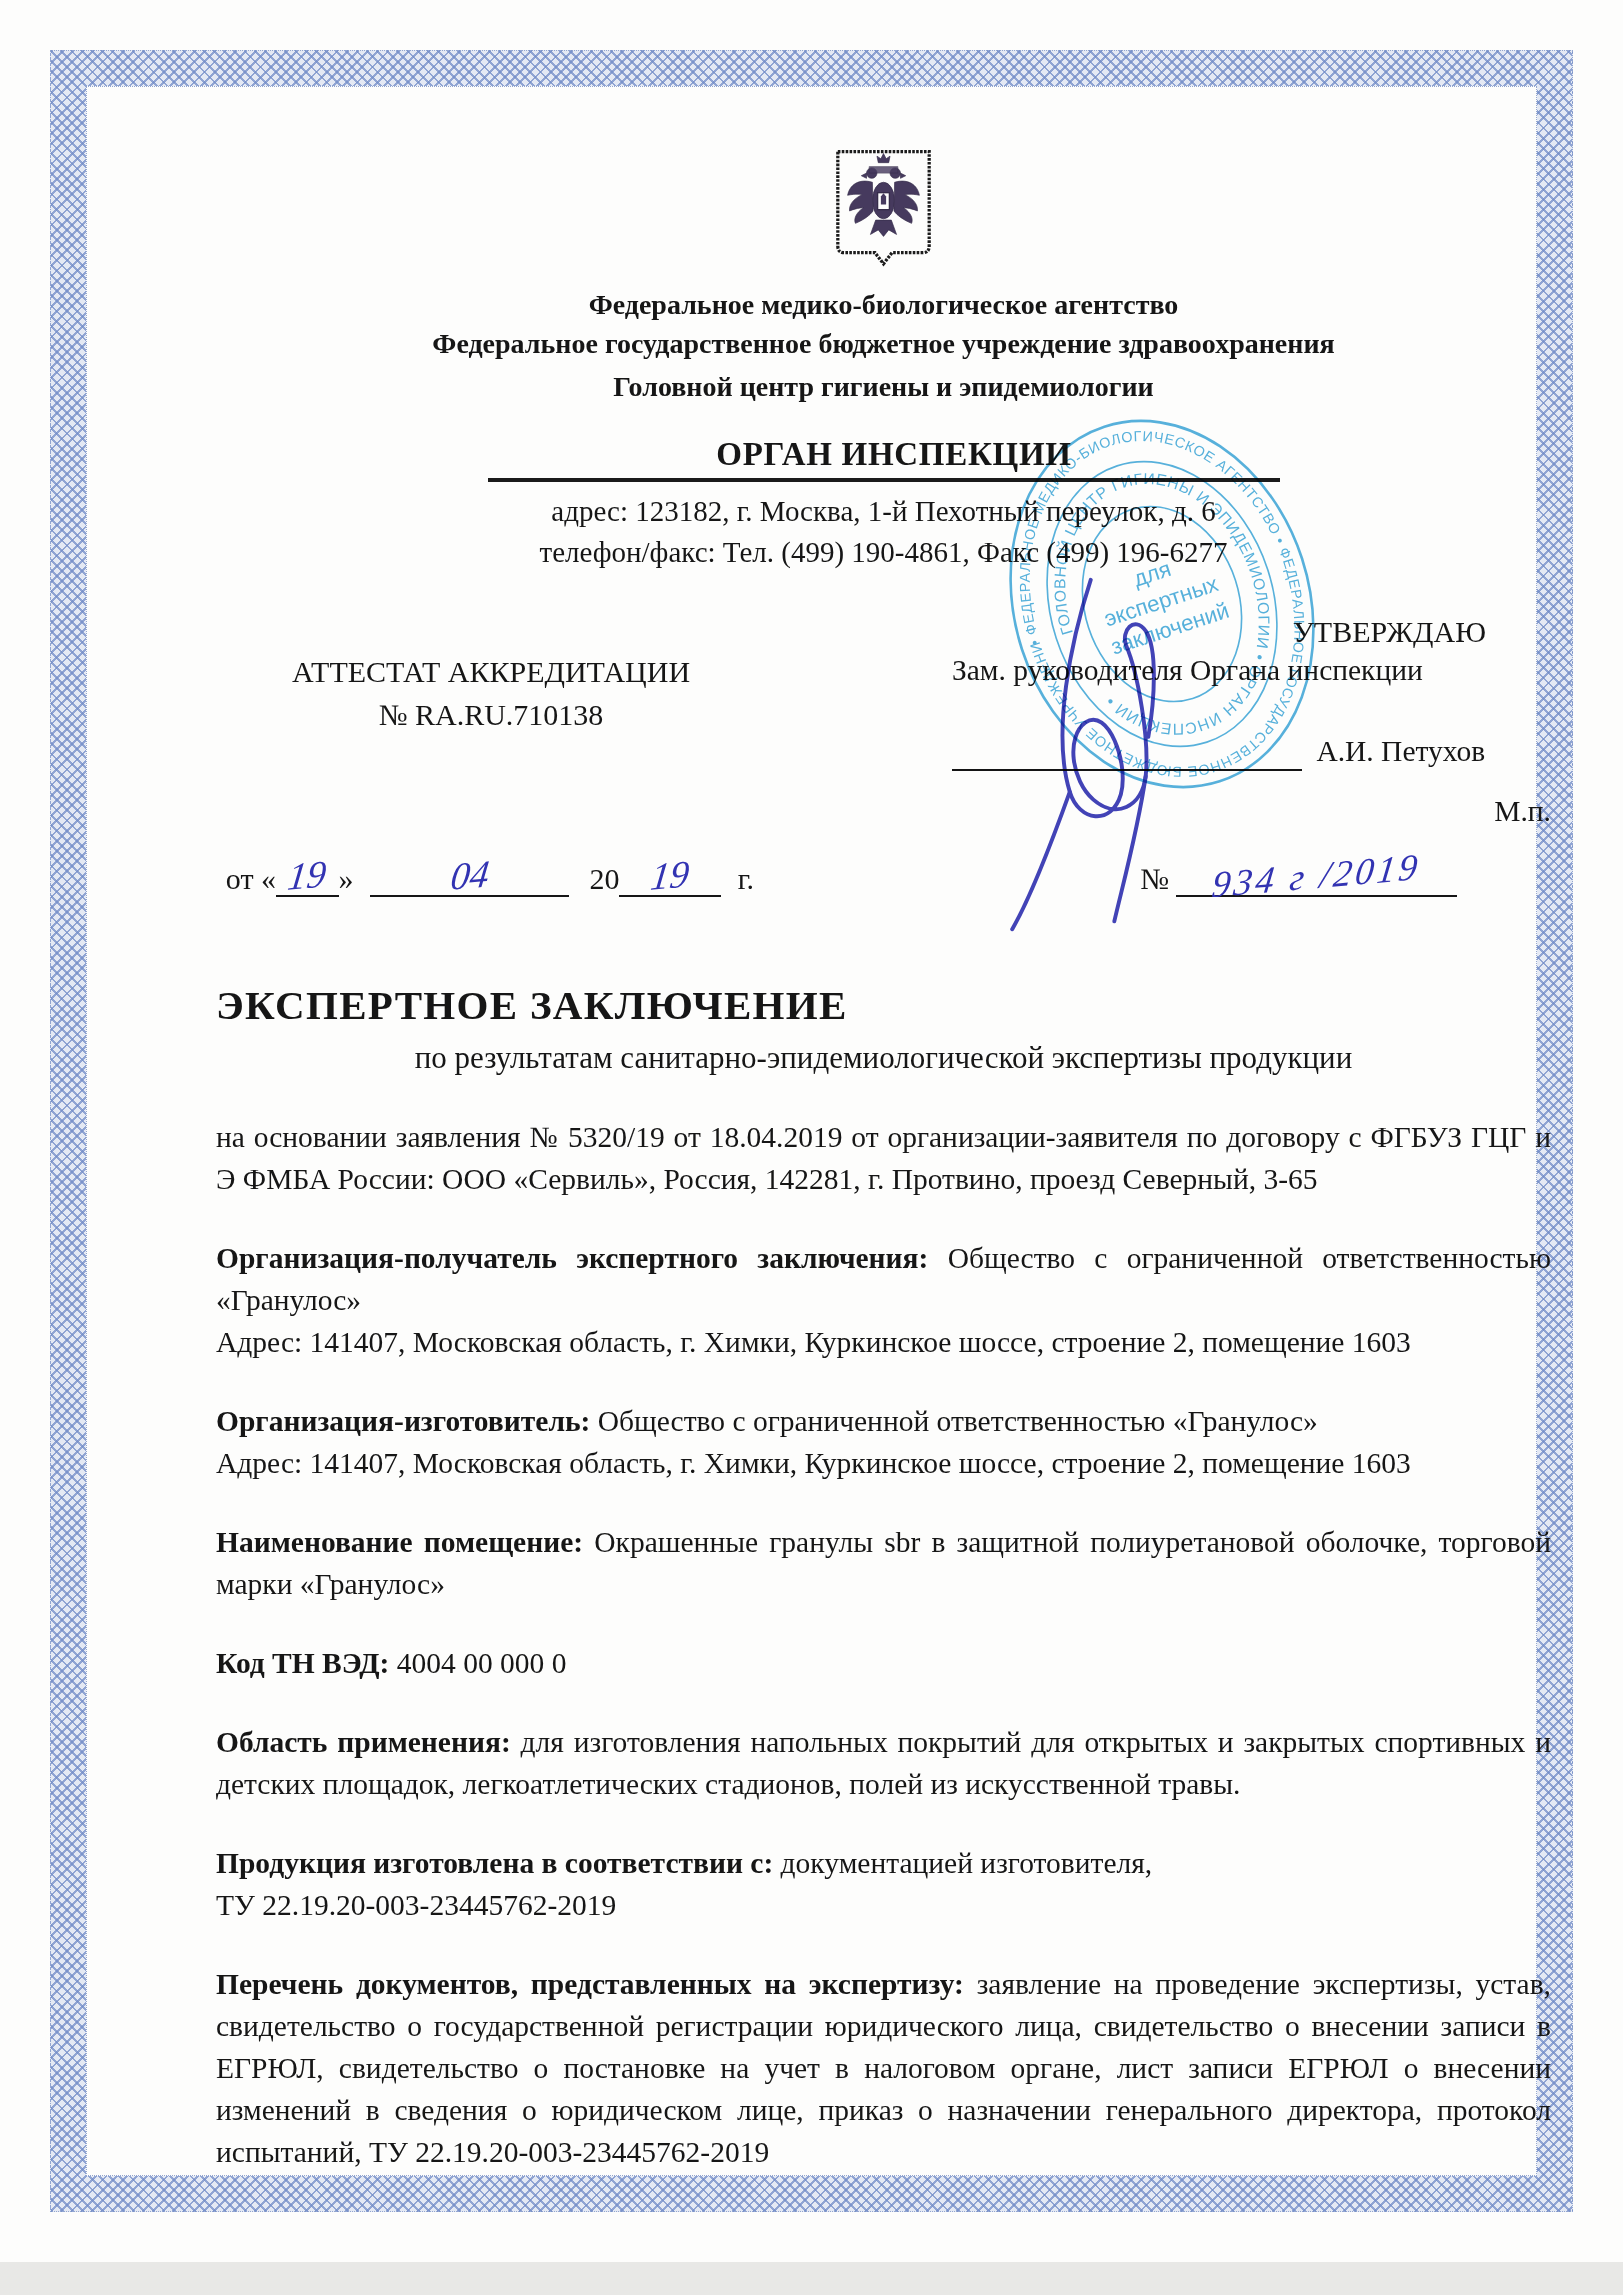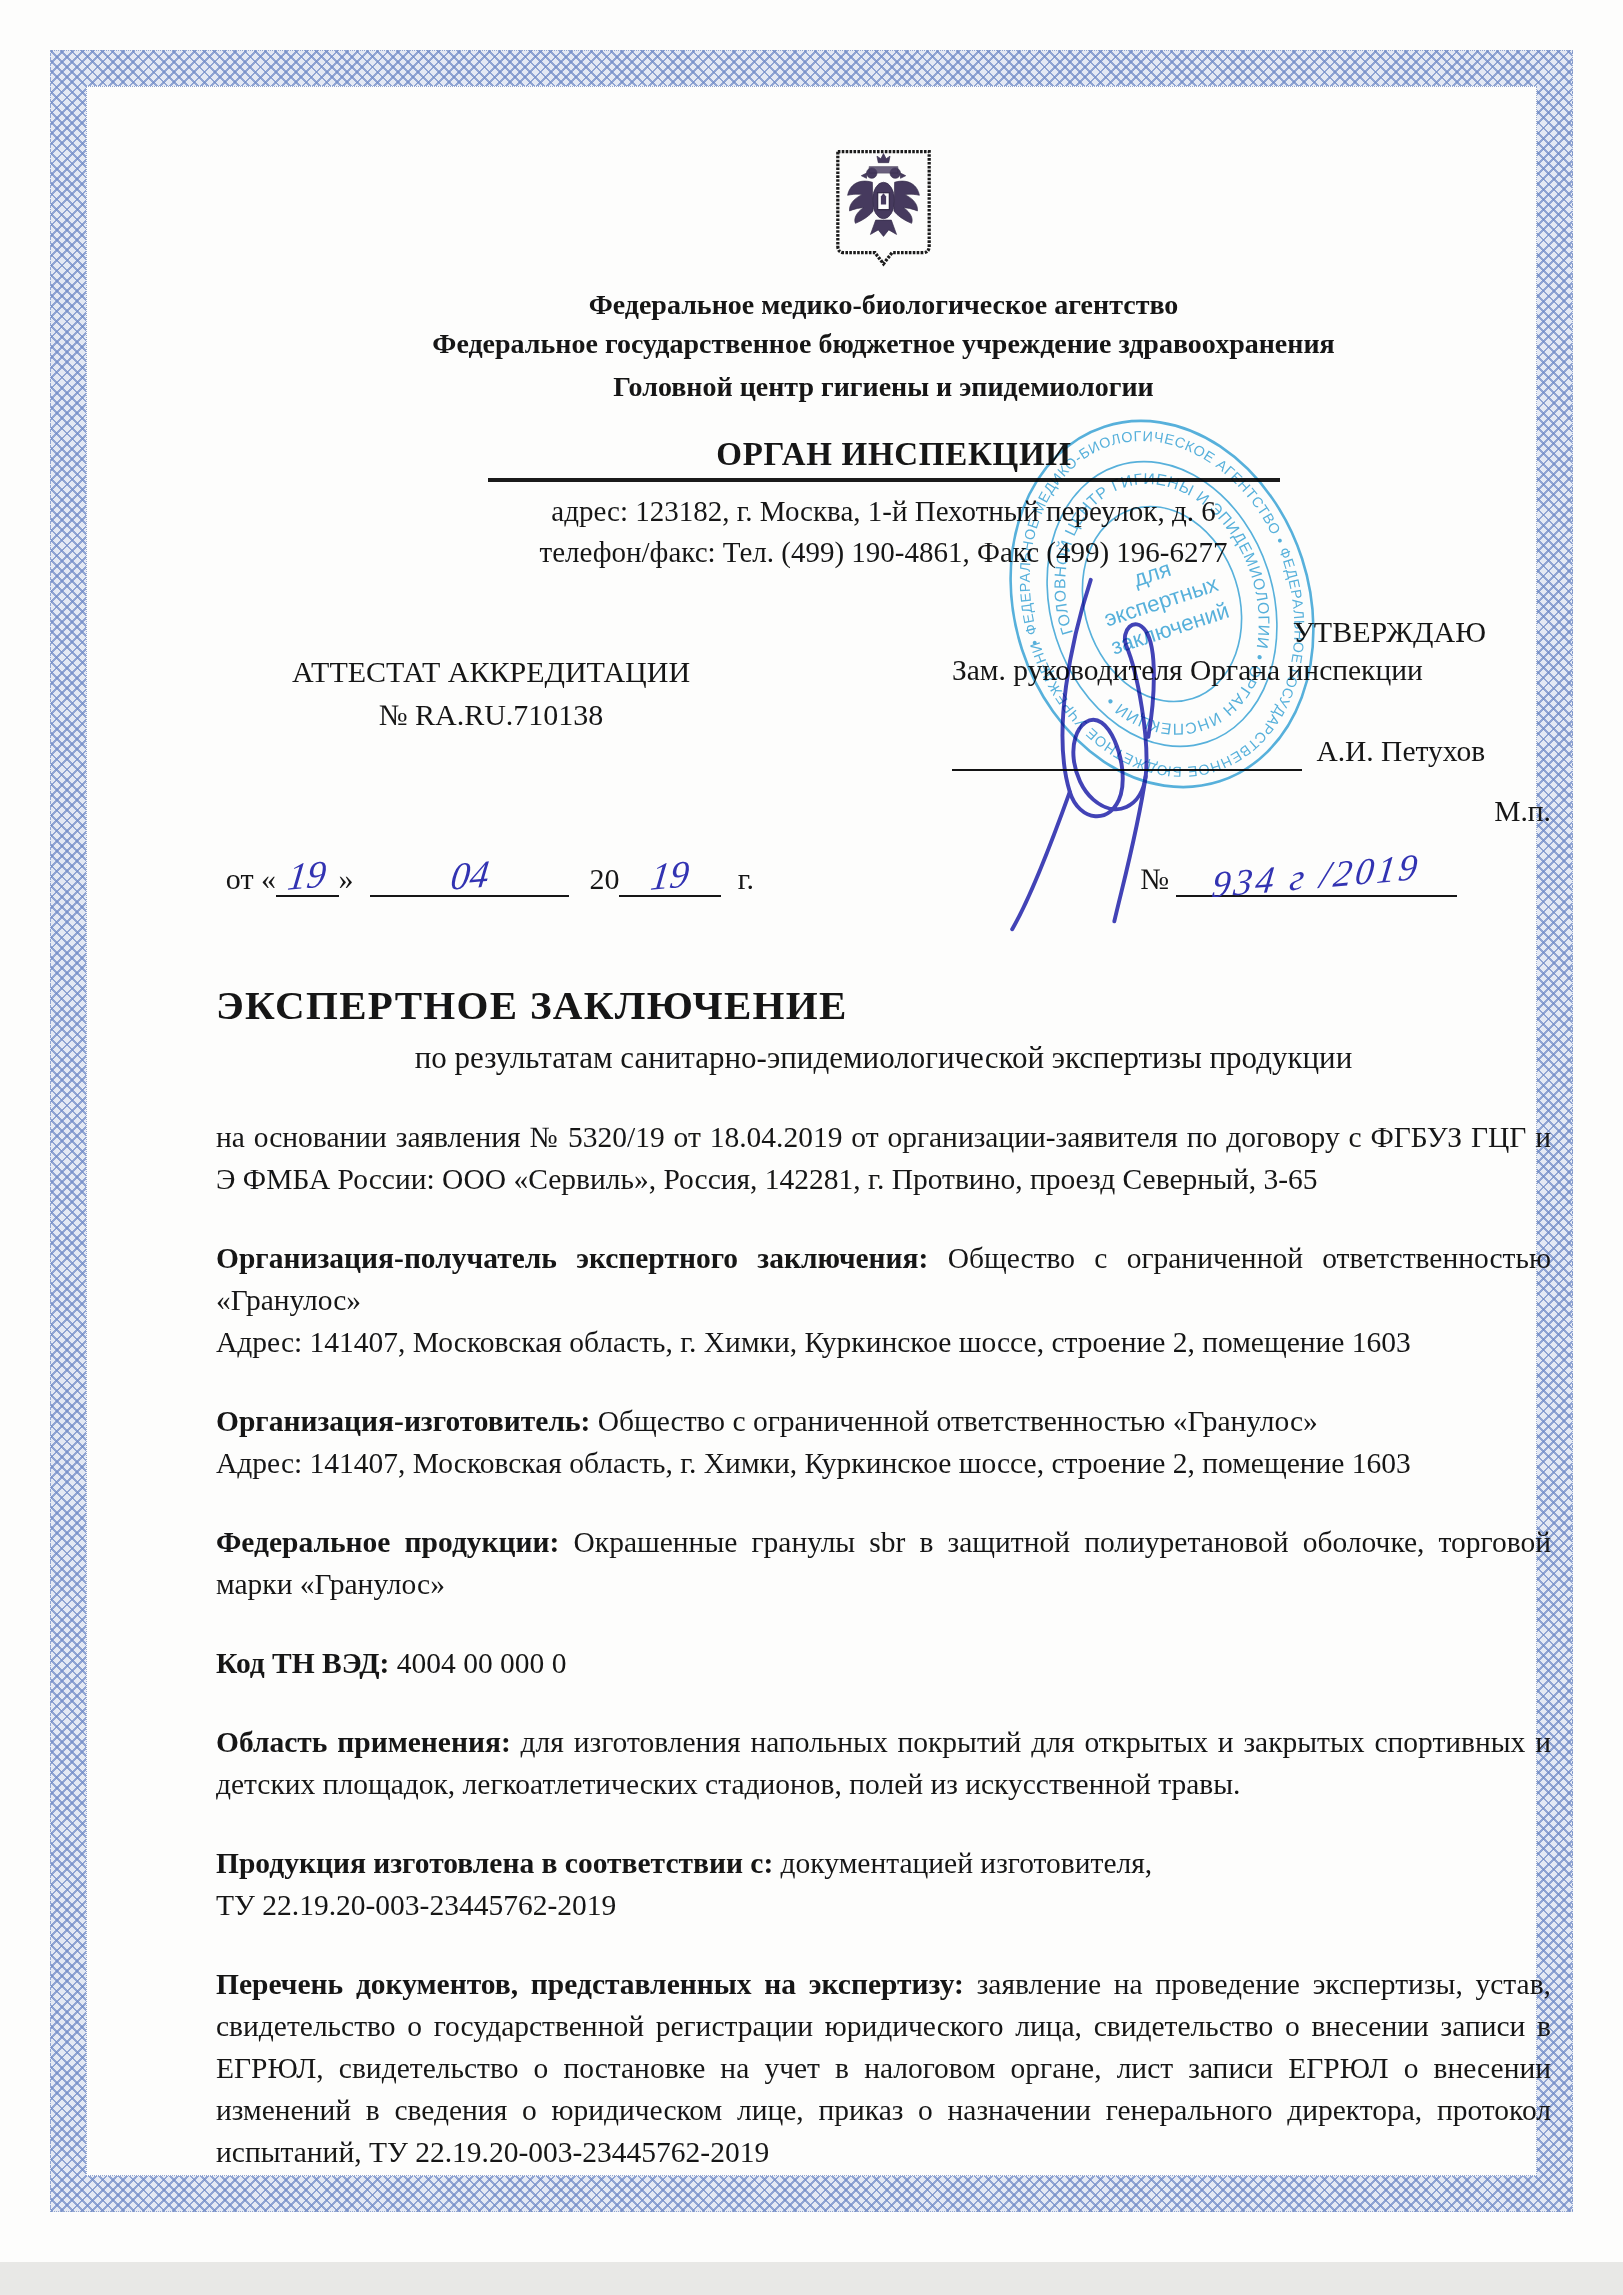--- a/index.html
+++ b/index.html
@@ -136,21 +136,21 @@
       <span class="b">Организация-получатель экспертного заключения:</span><span> Общество с ограниченной ответственностью «Гранулос»</span><br>
       <span>Адрес: 141407, Московская область, г. Химки, Куркинское шоссе, строение 2, помещение 1603</span>
     </p>
 
     <p class="para j">
       <span class="b">Организация-изготовитель:</span><span> Общество с ограниченной ответственностью «Гранулос»</span><br>
       <span>Адрес: 141407, Московская область, г. Химки, Куркинское шоссе, строение 2, помещение 1603</span>
     </p>
 
     <p class="para j">
-      <span class="b">Федеральное продукции:</span><span> Окрашенные гранулы sbr в защитной полиуретановой оболочке, торговой марки «Гранулос»</span>
+      <span class="b">Наименование помещение:</span><span> Окрашенные гранулы sbr в защитной полиуретановой оболочке, торговой марки «Гранулос»</span>
     </p>
 
     <p class="para">
       <span class="b">Код ТН ВЭД:</span><span> 4004 00 000 0</span>
     </p>
 
     <p class="para j">
       <span class="b">Область применения:</span><span> для изготовления напольных покрытий для открытых и закрытых спортивных и детских площадок, легкоатлетических стадионов, полей из искусственной травы.</span>
     </p>
 

